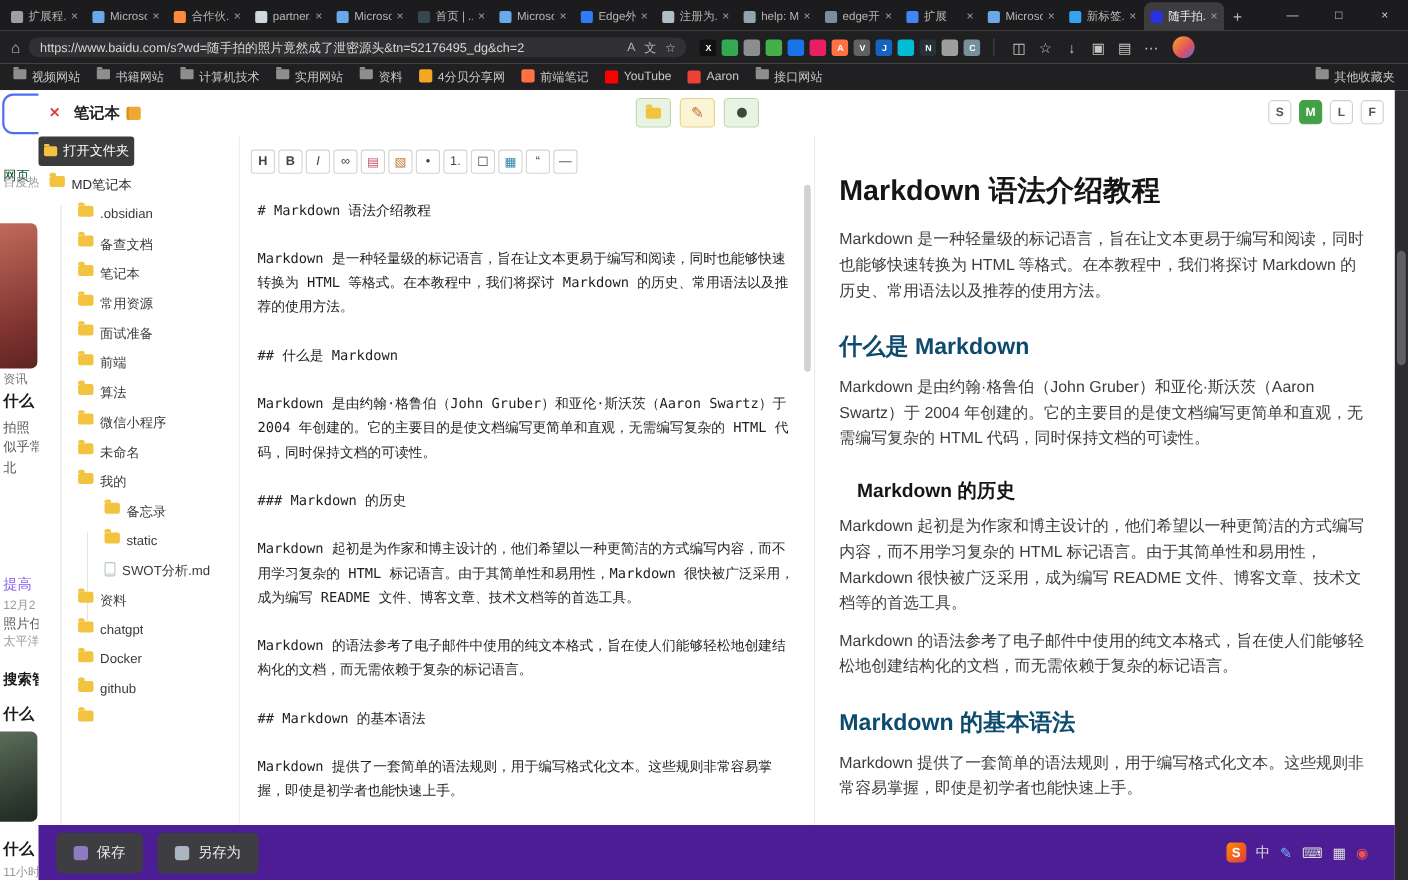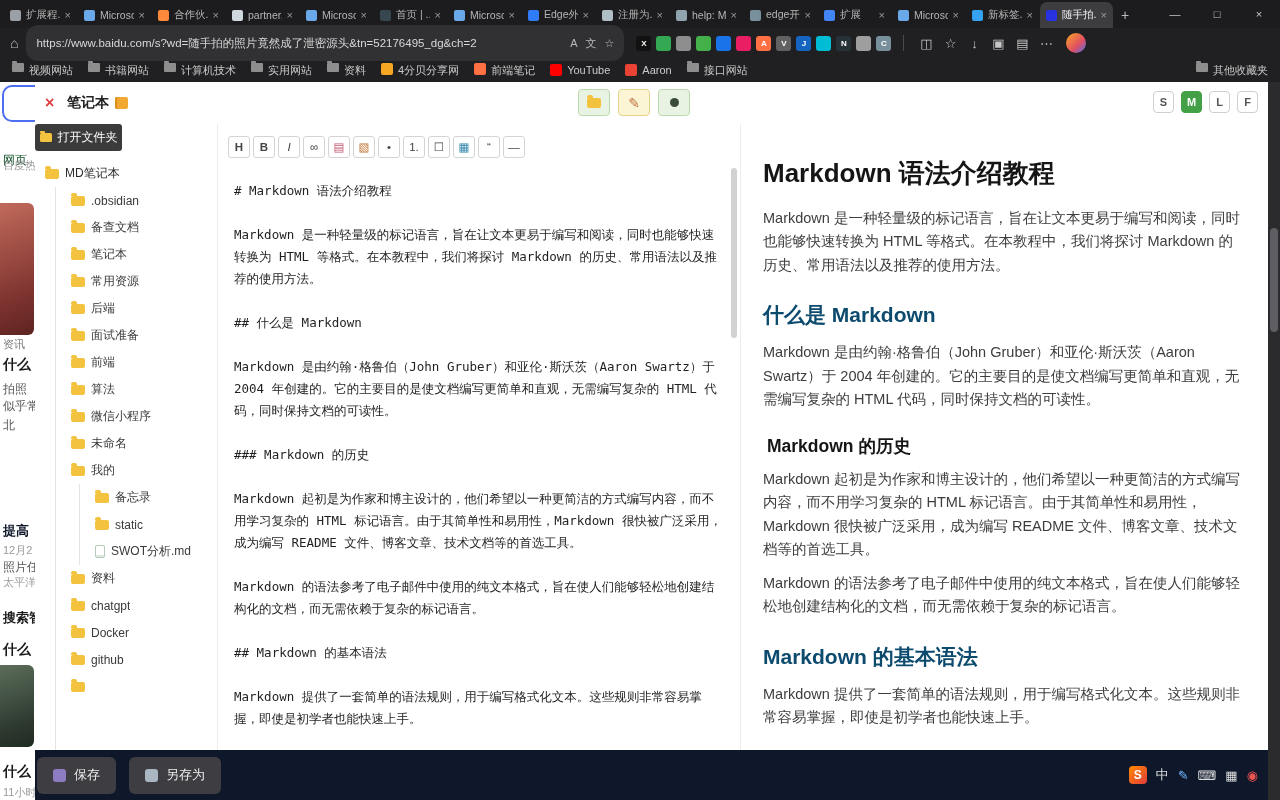--- a/index.html
+++ b/index.html
@@ -18,21 +18,21 @@
   .tab-close{color:#9a9a9a;font-size:11px;flex:0 0 auto}
   .new-tab{width:24px;height:26px;display:flex;align-items:center;justify-content:center;
     color:#bbb;font-size:14px;cursor:pointer}
   .tab-spacer{flex:1}
   .win-controls{display:flex;height:28px}
   .win-btn{width:42px;height:28px;display:flex;align-items:center;justify-content:center;
     color:#c7c7c7;font-size:11px;cursor:pointer}
 
   .addr-bar{height:30px;background:#202022;display:flex;align-items:center;padding:0 10px;gap:8px}
   .home-icon{color:#c0c0c0;font-size:14px}
-  .url-pill{width:598px;height:36px;background:#313134;border-radius:12px;display:flex;
+  .url-pill{width:598px;height:18px;background:#313134;border-radius:12px;display:flex;
     align-items:center;padding:0 10px;gap:8px;font-size:11.5px;color:#d8d8d8}
   .url-text{flex:1;overflow:hidden;white-space:nowrap}
   .pill-ic{color:#b8b8b8;font-size:11px;flex:0 0 auto}
   .ext-row{display:flex;gap:5px;align-items:center;margin-left:4px}
   .ext-ic{width:15px;height:15px;border-radius:3px;display:flex;align-items:center;
     justify-content:center;color:#fff;font-size:8px;font-weight:bold;background:#777;flex:0 0 auto}
   .sep{width:1px;height:16px;background:#4a4a4a;margin:0 4px}
   .act-row{display:flex;align-items:center;gap:4px}
   .act-ic{color:#c6c6c6;font-size:13px;width:20px;text-align:center}
   .avatar{width:20px;height:20px;border-radius:50%;
@@ -55,21 +55,21 @@
     border-radius:10px;background:#fff}
   .frags{position:absolute;inset:0}
   .frag{position:absolute;left:3px;white-space:nowrap;font-size:12px;color:#555}
   .frag:nth-child(1){top:70px;color:#14532d}
   .frag:nth-child(2){top:76px;font-size:11px;color:#999}
   .frag:nth-child(3){top:255px;font-size:11px;color:#777}
   .frag:nth-child(4){top:274px;font-size:14px;font-weight:bold;color:#1a1a1a}
   .frag:nth-child(5){top:299px}
   .frag:nth-child(6){top:316px}
   .frag:nth-child(7){top:335px}
-  .frag:nth-child(8){top:440px;font-size:13px;font-weight:bold;color:#0f172a}
+  .frag:nth-child(8){top:440px;font-size:13px;font-weight:normal;color:#8b5cf6}
   .frag:nth-child(9){top:461px;font-size:11px;color:#9a9a9a}
   .frag:nth-child(10){top:477px}
   .frag:nth-child(11){top:493px;font-size:11px;color:#9a9a9a}
   .frag:nth-child(12){top:527px;font-size:13px;font-weight:bold;color:#1a1a1a}
   .frag:nth-child(13){top:559px;font-size:14px;font-weight:bold;color:#1a1a1a}
   .frag:nth-child(14){top:681px;font-size:14px;font-weight:bold;color:#1a1a1a}
   .frag:nth-child(15){top:703px;font-size:11px;color:#9a9a9a}
   .bg-img{position:absolute;left:0;width:34px;border-radius:0 6px 6px 0}
   .img1{top:121px;height:132px;background:linear-gradient(160deg,#c06a5a,#7e3330 70%,#5d2420)}
   .img2{top:583px;height:82px;background:linear-gradient(160deg,#5c6e5a,#2e3a30 70%,#1f2a22)}
@@ -104,21 +104,21 @@
   .icn-folder-y{width:12px;height:9px;background:#f3c340;border-radius:1.5px;position:relative}
   .icn-folder-y::before{content:"";position:absolute;top:-2px;left:0;width:5px;height:2px;
     background:#f3c340;border-radius:1px 1px 0 0}
 
   .nb-body{flex:1;display:flex;min-height:0}
   .tree{flex:0 0 183px;border-right:1px solid #ececec;padding-top:36px;position:relative;
     overflow:hidden}
   .tree-lines{position:absolute;width:1px;background:#e4e4e4}
   .l1{left:20px;top:63px;height:563px}
   .l2{left:44px;top:360px;height:81px}
-  .tree-row{height:27px;display:flex;align-items:center;gap:6px;font-size:12px;color:#3a3a3a;
+  .tree-row{height:27px;display:flex;gap:6px;font-size:12px;color:#3a3a3a;
     cursor:pointer;white-space:nowrap;position:relative;z-index:1}
   .tree-row.lvl0{padding-left:10px;color:#2b2b2b}
   .tree-row.lvl1{padding-left:36px}
   .tree-row.lvl2{padding-left:60px}
   .tree-ic{flex:0 0 auto}
   .tree-ic.folder{width:14px;height:10px;background:#f3c340;border-radius:2px;position:relative}
   .tree-ic.folder::before{content:"";position:absolute;top:-3px;left:0;width:6px;height:3px;
     background:#f3c340;border-radius:2px 2px 0 0}
   .tree-ic.file{width:10px;height:13px;background:#fff;border:1px solid #b5c9b8;border-radius:2px;
     box-shadow:inset 0 -2px 0 #dfe9df}
@@ -138,25 +138,25 @@
   .ed-body{flex:1;padding:22px 16px 0;font-family:"DejaVu Sans Mono",monospace;font-size:12.5px;
     line-height:22px;color:#1f1f1f;overflow:hidden;word-break:break-all}
   .ed-line{min-height:22px}
   .ed-scroll{position:absolute;right:3px;top:44px;width:6px;height:170px;background:#d2d2d2;
     border-radius:3px}
 
   .preview{flex:1;padding:28px 22px 0;overflow:hidden;min-width:0}
   .pv-block{color:#3d3d3d}
   .pv-block.h1{font-size:26px;font-weight:bold;color:#151515;margin:4px 0 16px}
   .pv-block.h2{font-size:21px;font-weight:bold;color:#0c4a6e;margin:24px 0 12px}
-  .pv-block.h3{font-size:17.5px;font-weight:bold;color:#151515;margin:22px 4px 10px}
+  .pv-block.h3{font-size:17.5px;font-weight:bold;color:#151515;margin:22px 16px 10px}
   .pv-block.p{font-size:14.5px;line-height:1.62;margin:0 0 10px}
 
-  .nb-footer{flex:0 0 50px;background:#0f172a;display:flex;align-items:center;gap:13px;
-    padding:0 2px}
+  .nb-footer{flex:0 0 50px;background:#4c1d95;display:flex;align-items:center;gap:13px;
+    padding:0 16px}
   .ft-btn{height:37px;background:#3e3e42;border-radius:6px;color:#ececec;font-size:13px;
     display:flex;align-items:center;gap:8px;padding:0 16px;cursor:pointer}
   .ft-ic{width:13px;height:13px;border-radius:3px;flex:0 0 auto}
   .ic-save{background:#8e7cc3}
   .ic-saveas{background:#aab6c2}
   .ic-new{background:#f2b237}
   .ime-tray{margin-left:auto;display:flex;align-items:center;gap:9px;padding-right:8px}
   .ime-ic{color:#dedede;font-size:13px;display:flex;align-items:center;justify-content:center;
     cursor:pointer}
   .ime-ic.ime-sogou{width:18px;height:18px;border-radius:4px;
@@ -523,24 +523,20 @@
               <div class="tree-row lvl1">
                 <span class="tree-ic folder"></span>
                 <span class="tree-label">笔记本</span>
               </div>
 
               <div class="tree-row lvl1">
                 <span class="tree-ic folder"></span>
                 <span class="tree-label">常用资源</span>
               </div>
 
-              <div class="tree-row lvl1">
-                <span class="tree-ic folder"></span>
-                <span class="tree-label">后端</span>
-              </div>
 
               <div class="tree-row lvl1">
                 <span class="tree-ic folder"></span>
                 <span class="tree-label">面试准备</span>
               </div>
 
               <div class="tree-row lvl1">
                 <span class="tree-ic folder"></span>
                 <span class="tree-label">前端</span>
               </div>

